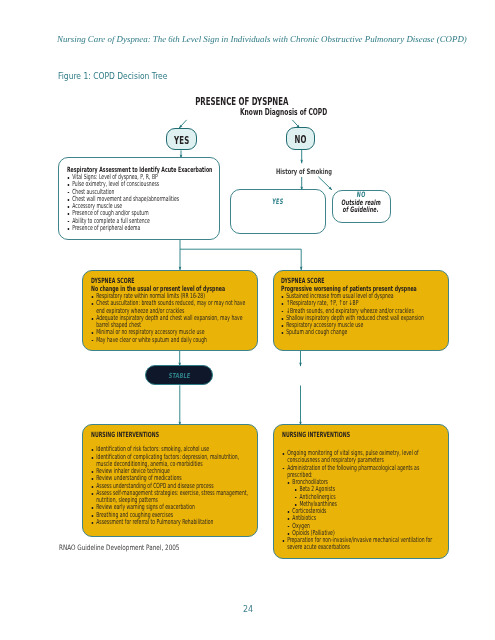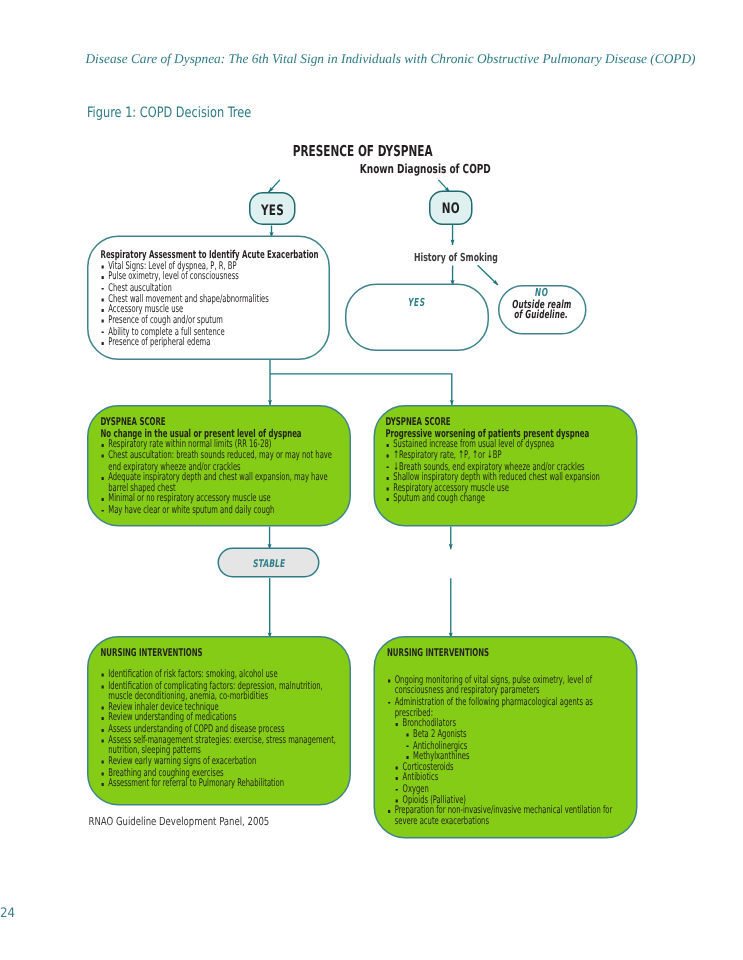--- a/index.html
+++ b/index.html
@@ -4,31 +4,31 @@
 <style>
   html,body{margin:0;padding:0;}
   body{width:495px;height:640px;background:#ffffff;font-family:"DejaVu Sans",sans-serif;font-stretch:condensed;overflow:hidden;position:relative;}
   .page{position:absolute;inset:0;}
   #running-head{position:absolute;left:57px;top:34px;width:410px;font-family:"Liberation Serif",serif;font-style:italic;font-size:8.9px;color:#2f7b86;letter-spacing:0px;white-space:nowrap;}
   #fig-title{position:absolute;left:58px;top:70px;font-size:9.5px;transform:scaleX(0.885);transform-origin:left top;color:#2f7b86;font-weight:400;}
   #presence-title{position:absolute;left:0;top:96px;width:483px;text-align:center;font-size:10px;font-weight:bold;color:#231f20;letter-spacing:0px;}
   #presence-title span{display:inline-block;transform:scaleX(0.78);}
   #presence-sub{position:absolute;left:0;top:107px;width:483px;text-align:center;font-size:8.3px;font-weight:bold;color:#231f20;padding-left:42px;}
   #presence-sub span{display:inline-block;transform:scaleX(0.80);}
-  #page-number{position:absolute;left:0;top:604px;width:496px;text-align:left;font-size:8.8px;color:#3b7f8c;}
+  #page-number{position:absolute;left:0;top:604px;width:496px;text-align:center;font-size:8.8px;color:#3b7f8c;}
   #credit{position:absolute;left:59px;top:543px;font-size:7.4px;color:#3b3b3b;white-space:nowrap;transform:scaleX(0.855);transform-origin:left top;}
   svg.lines{position:absolute;left:0;top:0;width:495px;height:640px;pointer-events:none;}
 
   .node{position:absolute;box-sizing:border-box;}
   .sq{transform:scaleX(0.72);transform-origin:left top;width:138.9%;}
   .pill{border:1px solid #1f6b72;border-radius:9px;background:#dff0f0;display:flex;align-items:center;justify-content:center;}
   .pill span{font-size:9.7px;font-weight:bold;color:#231f20;letter-spacing:0.25px;display:inline-block;transform:scaleX(.80);}
-  .roundbox{border:0.9px solid #3f848c;border-radius:21px;}
+  .roundbox{border:0.9px solid #3f848c;border-radius:10px;}
   .white{background:#ffffff;}
-  .tint{background:#84cc16;}
+  .tint{background:#eab308;margin-left:24px;}
   .bx-title{font-size:7.2px;font-weight:bold;color:#231f20;line-height:8px;}
   .bx-sub{font-size:7.2px;font-weight:bold;color:#231f20;line-height:8px;}
   ul.bul{margin:0;padding:0;list-style:none;}
   ul.bul li{font-size:7px;color:#231f20;position:relative;padding-left:7.2px;line-height:7.25px;}
   ul.bul li:before{content:"";position:absolute;left:0.8px;top:3.1px;width:2.2px;height:1.9px;background:#231f20;}
 
   #pill-yes{left:166px;top:128.3px;width:31px;height:22px;padding-top:1.5px;}
   #pill-no{left:285.9px;top:127.4px;width:29px;height:22.5px;padding-top:1.5px;}
   #smoking-label{position:absolute;left:276px;top:167px;font-size:7.4px;font-weight:bold;color:#3d3d3d;white-space:nowrap;transform:scaleX(.78);transform-origin:left top;}
 
@@ -37,38 +37,38 @@
   #box-smoke-no{left:331.5px;top:189.5px;width:59px;height:33px;padding-top:0.5px;}
   .sb-label{text-align:center;font-size:7.4px;font-weight:bold;font-style:italic;color:#2f8088;line-height:7.7px;letter-spacing:0.55px;}
   .sb-body{text-align:center;font-size:7.4px;font-weight:bold;font-style:italic;color:#231f20;line-height:7.7px;white-space:nowrap;letter-spacing:0.12px;}
   .sb-body div{display:block;}
   .sb-label,.sb-body{width:137.9%;margin-left:-18.95%;}
   .sb-label span,.sb-body div>span{display:inline-block;transform:scaleX(.725);}
 
   #box-score-stable{left:58px;top:269.5px;width:176px;height:81.5px;padding:6.5px 9px 0 8px;}
   #box-score-unstable{left:248.5px;top:269.5px;width:176.5px;height:81.5px;padding:6.5px 9px 0 7.5px;}
 
-  .statuspill{border:1px solid #2e7d86;border-radius:11px;background:#e5e5e5;display:flex;align-items:center;justify-content:center;}
+  .statuspill{border:1px solid #2e7d86;border-radius:11px;background:#0f172a;display:flex;align-items:center;justify-content:center;}
   .statuspill span{font-size:7px;font-weight:bold;font-style:italic;color:#2f8088;letter-spacing:.1px;display:inline-block;transform:scaleX(.8);}
   #pill-stable{left:144.9px;top:364.9px;width:68.4px;height:20.4px;border-radius:11px;padding-top:2px;}
   #pill-unstable{left:265.9px;top:364.5px;width:69.1px;height:21px;border-radius:11px;padding-top:2.4px;}
 
   #box-int-stable{left:58px;top:424px;width:176px;height:113px;padding:6px 5px 0 8px;}
   #box-int-stable ul.bul,#box-int-unstable ul.bul{margin-top:7.3px;}
   #box-int-unstable{left:248.5px;top:424px;width:176.5px;height:135px;padding:6px 6px 0 8px;}
   ul.bul ul.bul{padding-left:9.8px;margin:0;}
   ul.bul.lvl2{padding-left:7.2px;}
   #box-int-unstable ul.bul{margin:0;}
   #box-int-unstable>.sq>ul.bul:first-of-type{margin-top:11px;}
 </style>
 </head>
 <body>
 
 <div class="page">
-  <div id="running-head">Disease Care of Dyspnea: The 6th Vital Sign in Individuals with Chronic Obstructive Pulmonary Disease (COPD)</div>
+  <div id="running-head">Nursing Care of Dyspnea: The 6th Level Sign in Individuals with Chronic Obstructive Pulmonary Disease (COPD)</div>
   <div id="fig-title">Figure 1: COPD Decision Tree</div>
   <div id="presence-title"><span>PRESENCE OF DYSPNEA</span></div>
   <div id="presence-sub"><span>Known Diagnosis of COPD</span></div>
   <div id="credit">RNAO Guideline Development Panel, 2005</div>
   <div id="page-number">24</div>
 
   <svg class="lines" viewBox="0 0 495 640">
     <defs>
       <marker id="ah" markerWidth="8" markerHeight="8" refX="3.9" refY="1.8" orient="auto" markerUnits="userSpaceOnUse">
         <path d="M0.2,0.45 L3.9,1.8 L0.2,3.15 L1.0,1.8 Z" fill="#1b7077"></path>

